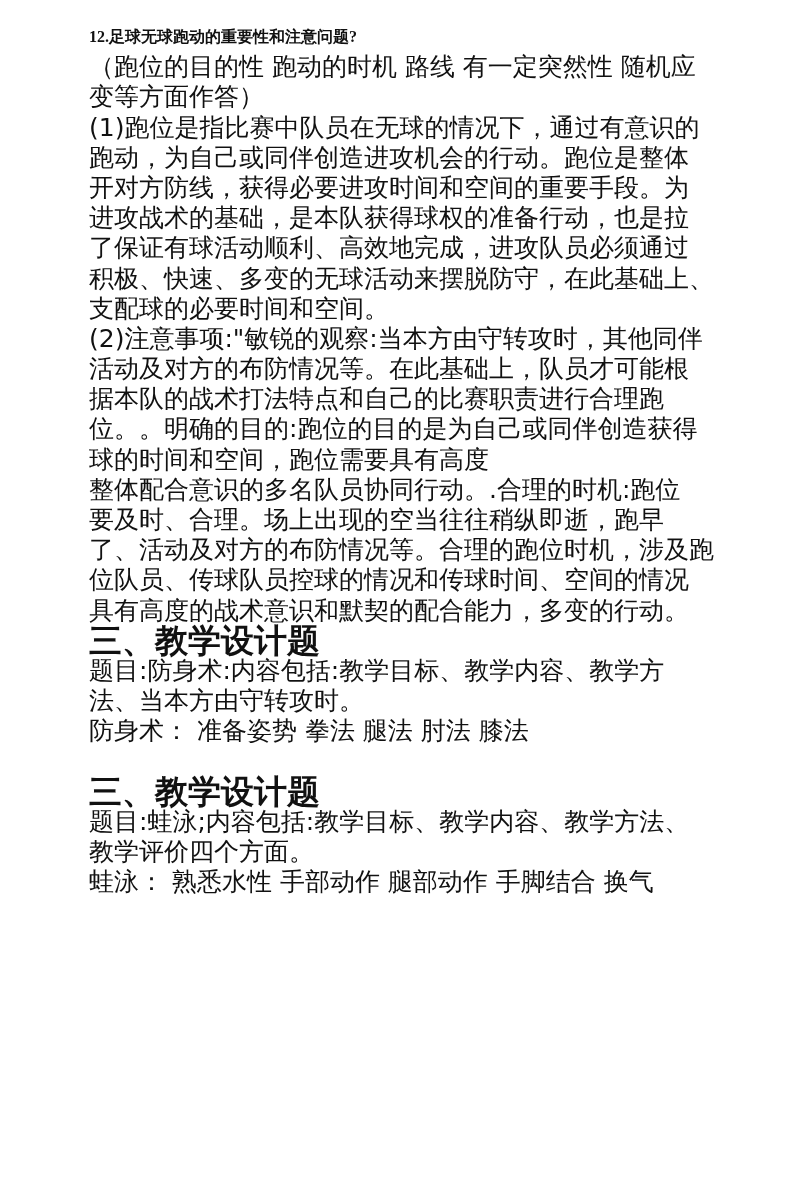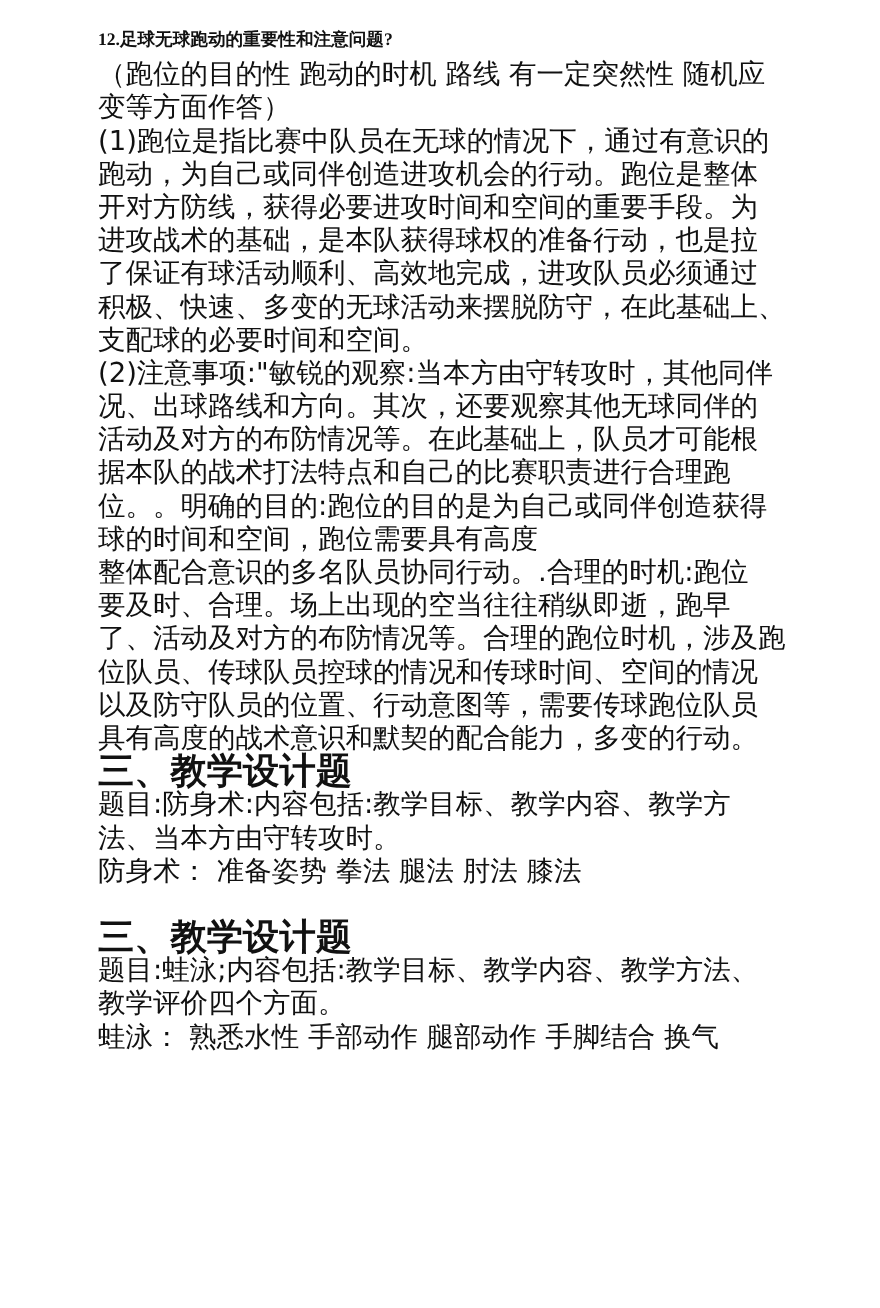--- a/index.html
+++ b/index.html
@@ -61,30 +61,28 @@
       <span class="line">跑动，为自己或同伴创造进攻机会的行动。跑位是整体</span>
       <span class="line">开对方防线，获得必要进攻时间和空间的重要手段。为</span>
       <span class="line">进攻战术的基础，是本队获得球权的准备行动，也是拉</span>
       <span class="line">了保证有球活动顺利、高效地完成，进攻队员必须通过</span>
       <span class="line">积极、快速、多变的无球活动来摆脱防守，在此基础上、</span>
       <span class="line">支配球的必要时间和空间。</span>
     </div>
 
     <div>
       <span class="line">(2)注意事项:"敏锐的观察:当本方由守转攻时，其他同伴</span>
-      <span class="line">况、出球路线和方向。其次，还要观察其他无球同伴的</span>
       <span class="line">活动及对方的布防情况等。在此基础上，队员才可能根</span>
       <span class="line">据本队的战术打法特点和自己的比赛职责进行合理跑</span>
       <span class="line">位。。明确的目的:跑位的目的是为自己或同伴创造获得</span>
       <span class="line">球的时间和空间，跑位需要具有高度</span>
       <span class="line">整体配合意识的多名队员协同行动。.合理的时机:跑位</span>
       <span class="line">要及时、合理。场上出现的空当往往稍纵即逝，跑早</span>
       <span class="line">了、活动及对方的布防情况等。合理的跑位时机，涉及跑</span>
       <span class="line">位队员、传球队员控球的情况和传球时间、空间的情况</span>
-      <span class="line">以及防守队员的位置、行动意图等，需要传球跑位队员</span>
       <span class="line">具有高度的战术意识和默契的配合能力，多变的行动。</span>
     </div>
   </section>
 
   <section>
     <span class="line heading">三、教学设计题</span>
     <span class="line">题目:防身术:内容包括:教学目标、教学内容、教学方</span>
     <span class="line">法、当本方由守转攻时。</span>
     <span class="line">防身术：  准备姿势 拳法 腿法 肘法 膝法</span>
   </section>

